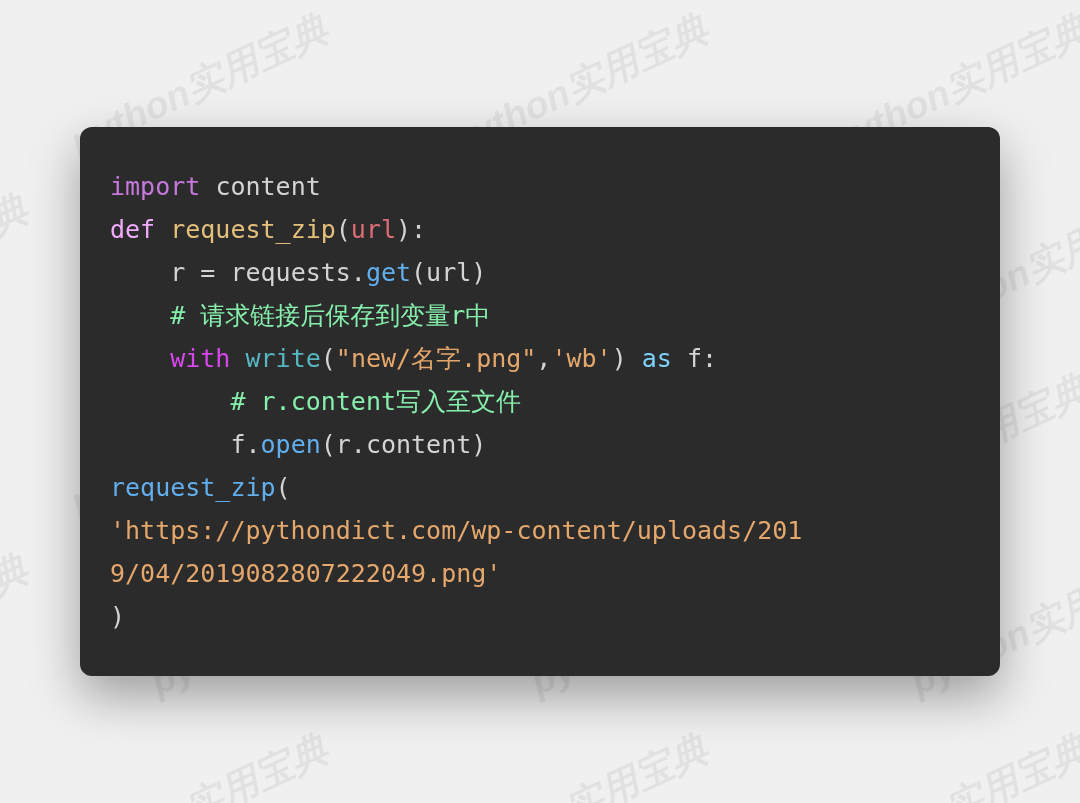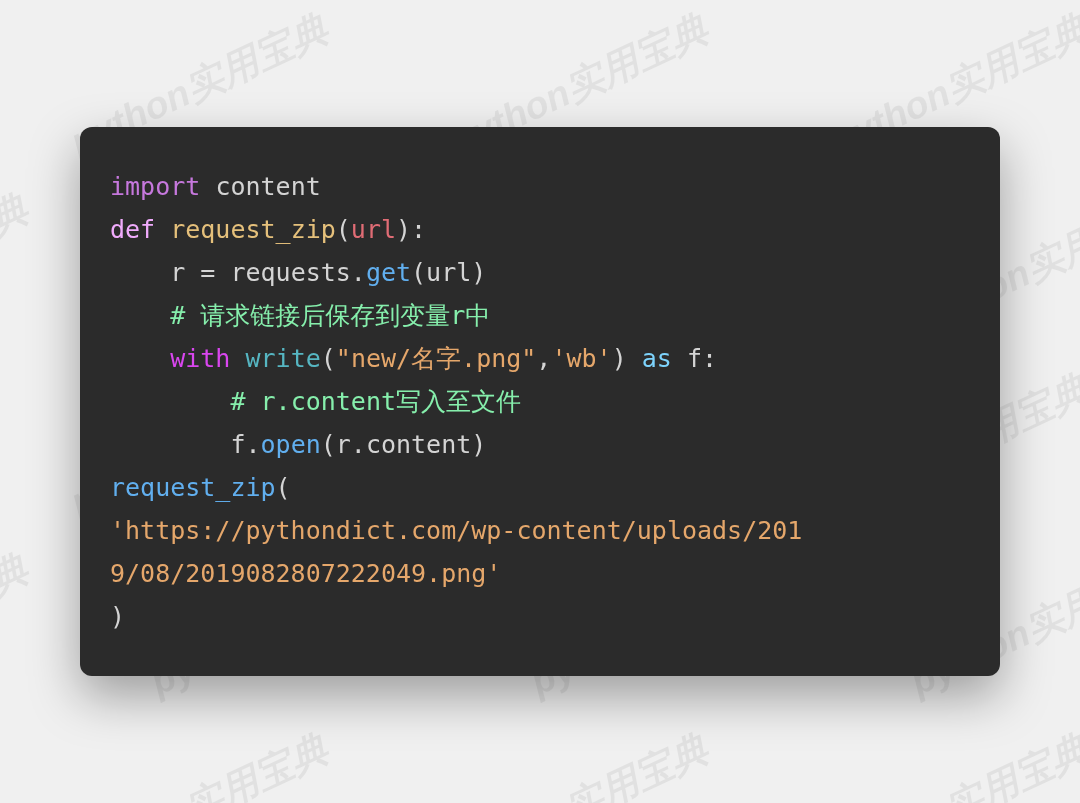--- a/index.html
+++ b/index.html
@@ -93,15 +93,15 @@
 <div class="code-container">
 <div class="code-block"><span class="kw-import">import</span> <span class="plain">content</span>
 <span class="kw-def">def</span> <span class="fn-name">request_zip</span><span class="plain">(</span><span class="param">url</span><span class="plain">):</span>
 <span>    </span><span class="plain">r = requests.</span><span class="call">get</span><span class="plain">(</span><span class="plain">url</span><span class="plain">)</span>
 <span>    </span><span class="comment"># 请求链接后保存到变量r中</span>
 <span>    </span><span class="kw-with">with</span> <span class="builtin">write</span><span class="plain">(</span><span class="string">"new/名字.png"</span><span class="plain">,</span><span class="string">'wb'</span><span class="plain">)</span> <span class="kw-as">as</span> <span class="plain">f</span><span class="plain">:</span>
 <span>        </span><span class="comment"># r.content写入至文件</span>
 <span>        </span><span class="plain">f.</span><span class="call">open</span><span class="plain">(</span><span class="plain">r.content</span><span class="plain">)</span>
 <span class="call">request_zip</span><span class="plain">(</span>
 <span class="string">'https://pythondict.com/wp-content/uploads/201</span>
-<span class="string">9/08/2019082807222049.png'</span>
+<span class="string">9/04/2019082807222049.png'</span>
 <span class="plain">)</span></div>
 </div>
 
 </body></html>

